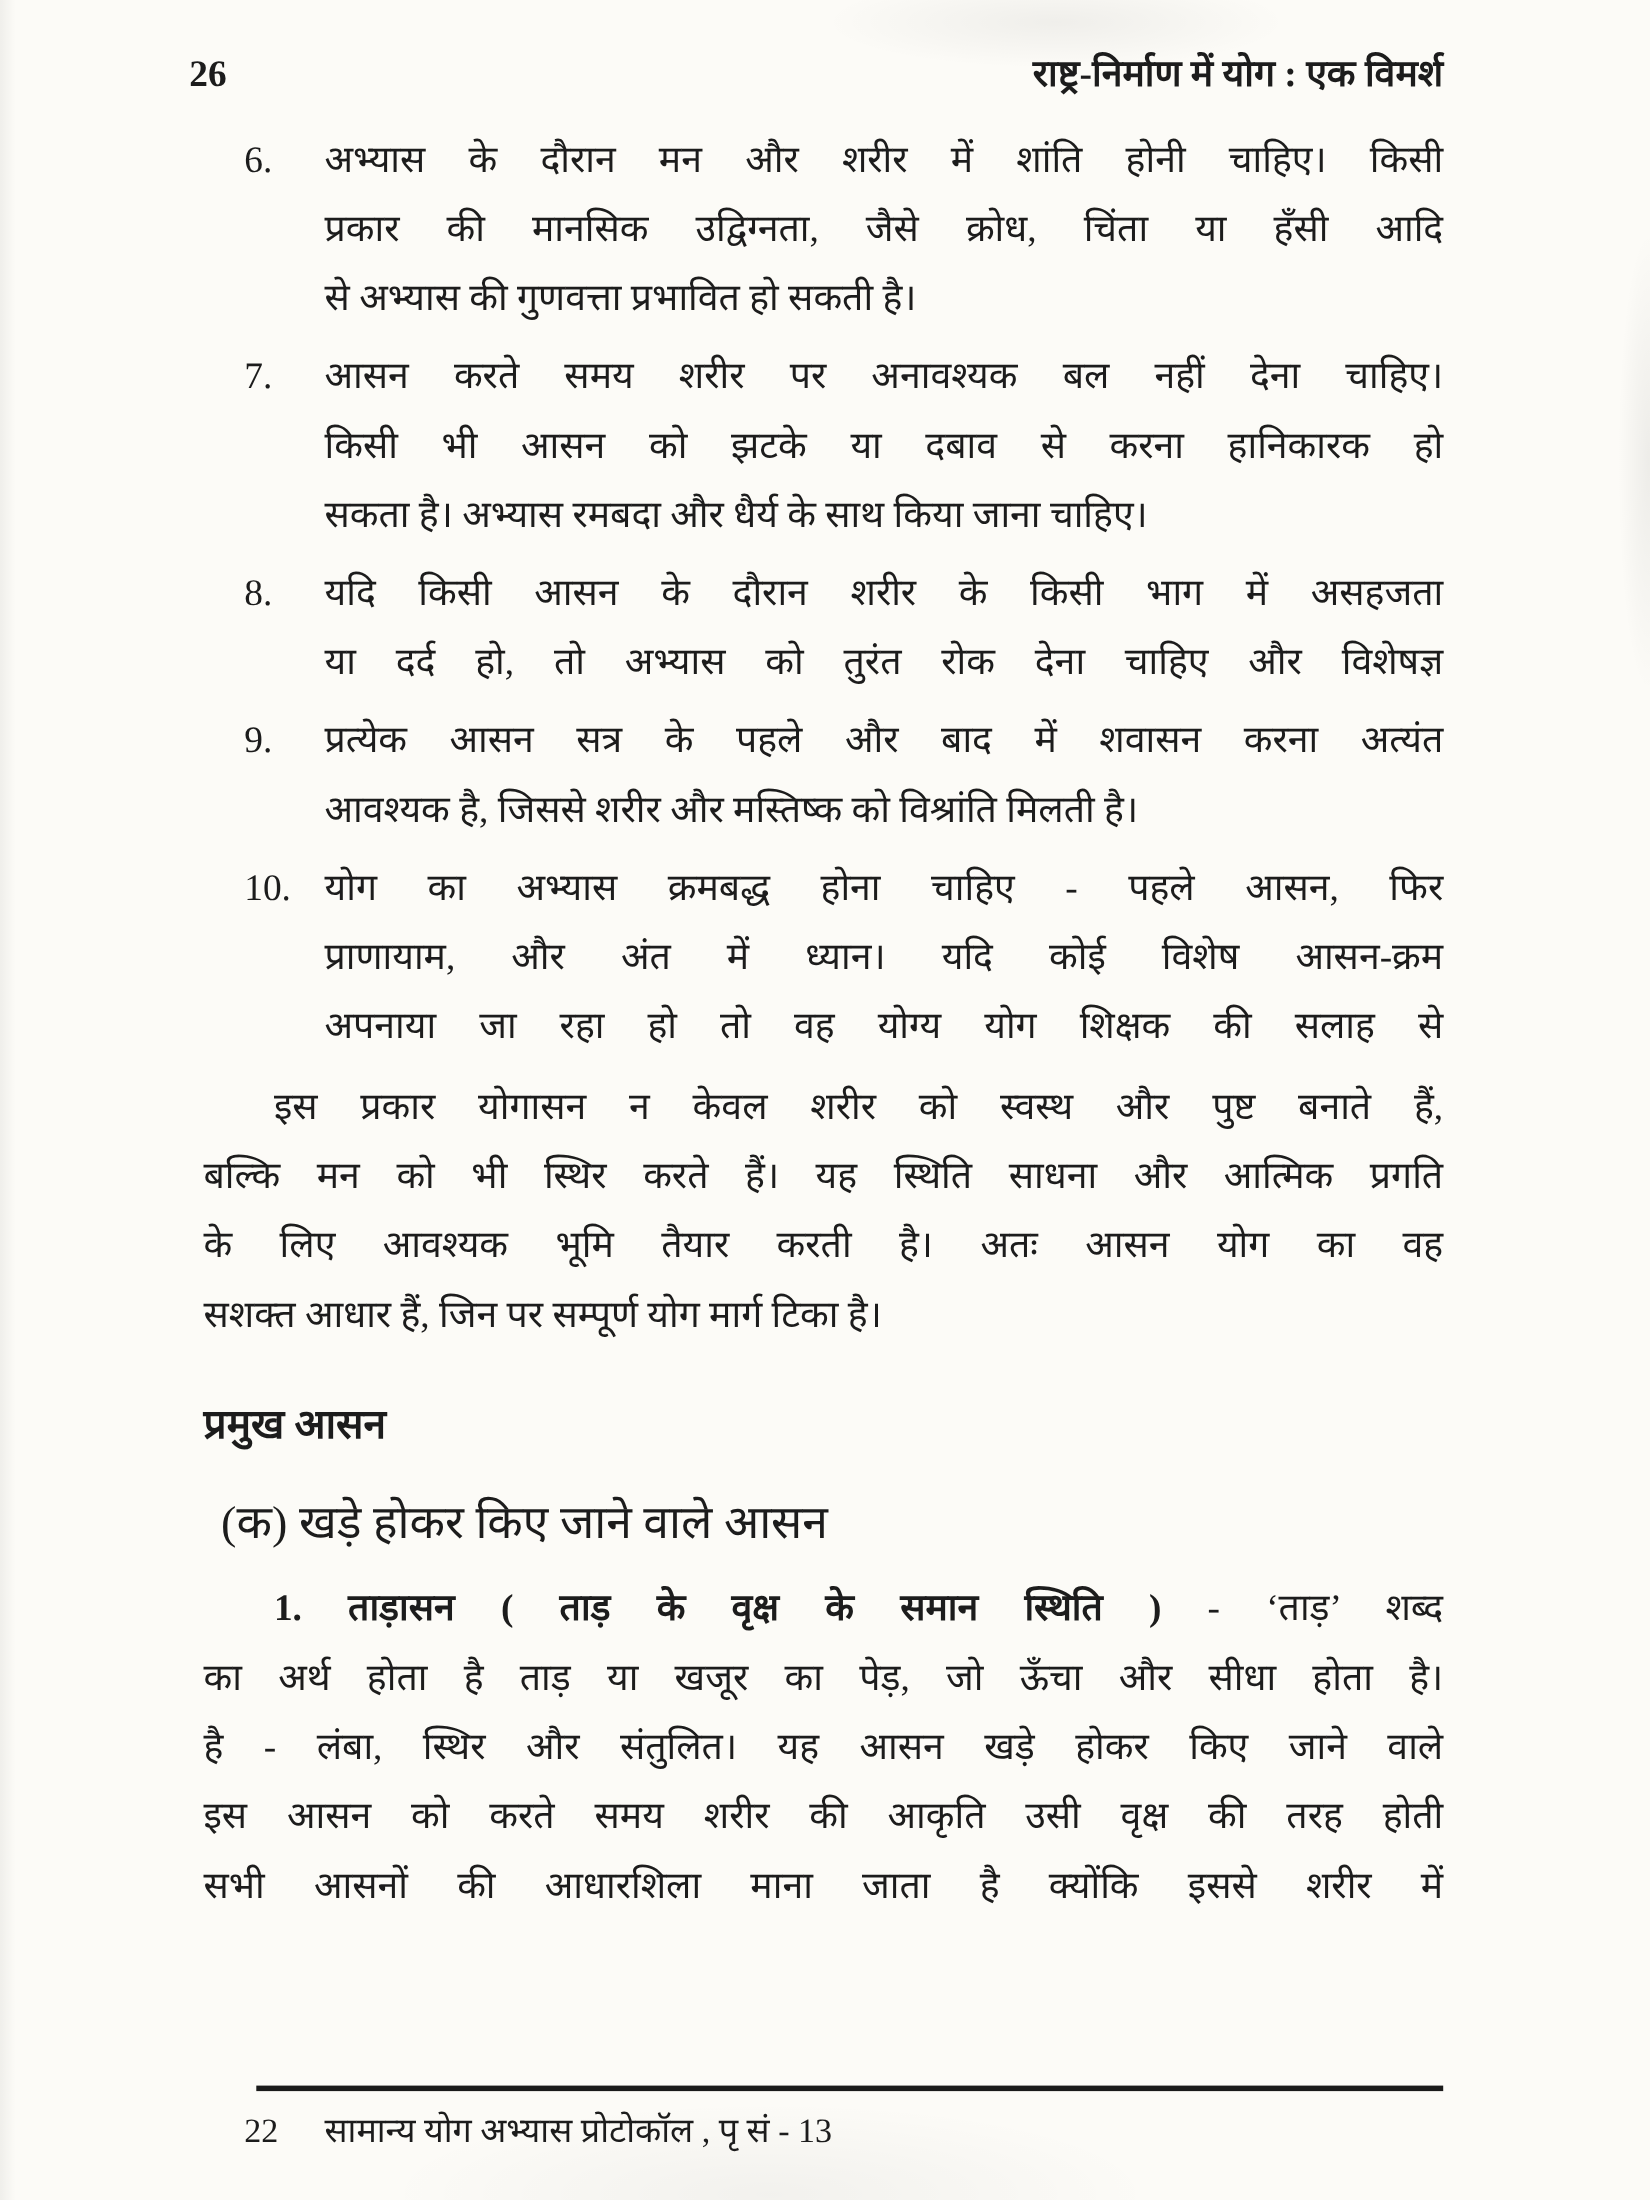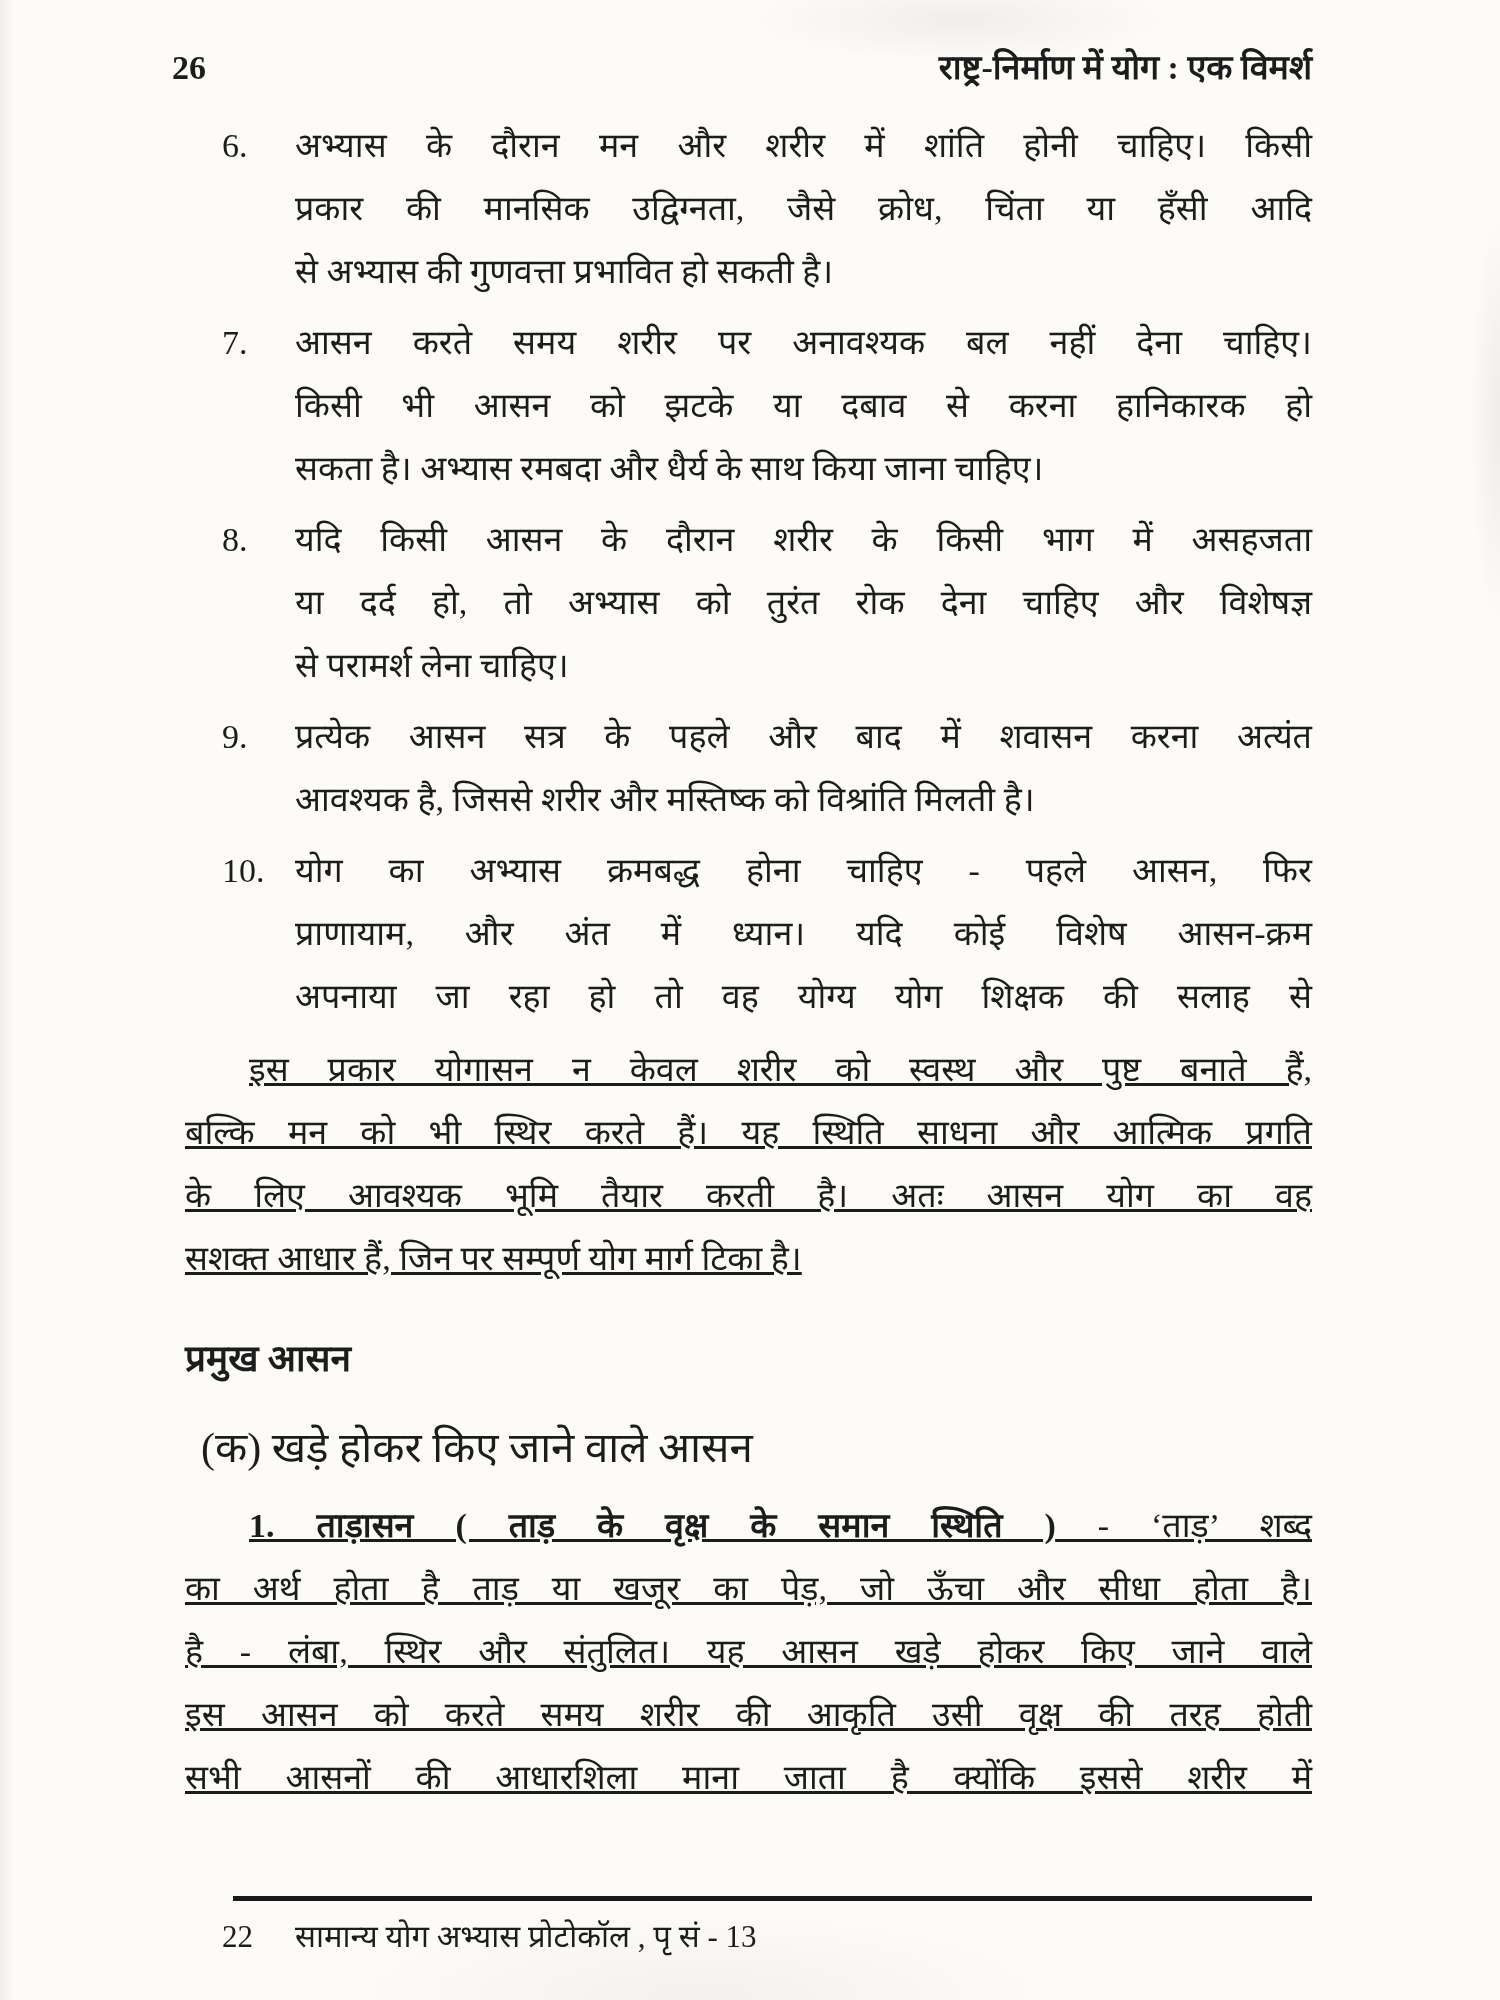--- a/index.html
+++ b/index.html
@@ -32,21 +32,21 @@
   ol.guidelines{list-style:none;margin:0;padding:0;}
   .g-item{display:flex;margin-bottom:8px;}
   .g-num{flex:0 0 73px;margin-left:37px;}
   .g-lines{flex:1;min-width:0;}
   .line{
     text-align:justify;
     text-align-last:justify;
   }
   .line.last{text-align-last:left;}
   .indent{text-indent:64px;}
-  .para{margin-top:10px;text-decoration:underline;}
+  .para{margin-top:10px;}
   .bold{font-weight:bold;}
   h2.section-heading{
     margin:44px 0 0 0;
     font-size:37px;line-height:50px;font-weight:bold;
   }
   h1.subsection-heading{
     margin:36px 0 0 16px;
     font-size:42px;line-height:56px;font-weight:normal;
   }
   .tadasana{margin-top:18px;}
@@ -96,21 +96,20 @@
           <div class="line">किसी भी आसन को झटके या दबाव से करना हानिकारक हो</div>
           <div class="line last">सकता है। अभ्यास रमबदा और धैर्य के साथ किया जाना चाहिए।</div>
         </div>
       </li>
 
       <li class="g-item">
         <span class="g-num">8.</span>
         <div class="g-lines">
           <div class="line">यदि किसी आसन के दौरान शरीर के किसी भाग में असहजता</div>
           <div class="line">या दर्द हो, तो अभ्यास को तुरंत रोक देना चाहिए और विशेषज्ञ</div>
-          <div class="line last">से परामर्श लेना चाहिए।</div>
         </div>
       </li>
 
       <li class="g-item">
         <span class="g-num">9.</span>
         <div class="g-lines">
           <div class="line">प्रत्येक आसन सत्र के पहले और बाद में शवासन करना अत्यंत</div>
           <div class="line last">आवश्यक है, जिससे शरीर और मस्तिष्क को विश्रांति मिलती है।</div>
         </div>
       </li>

